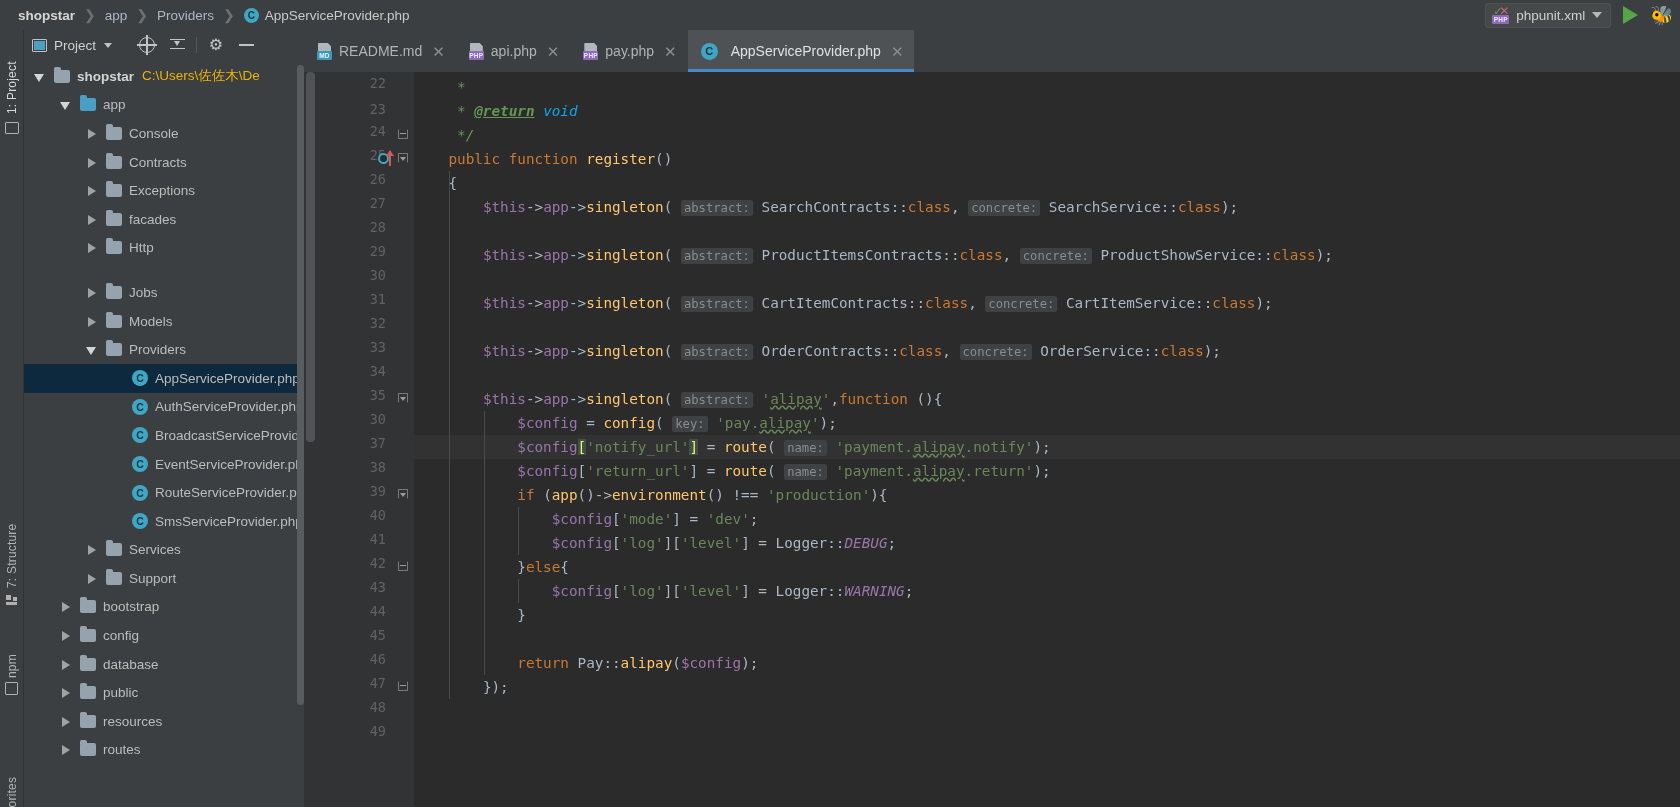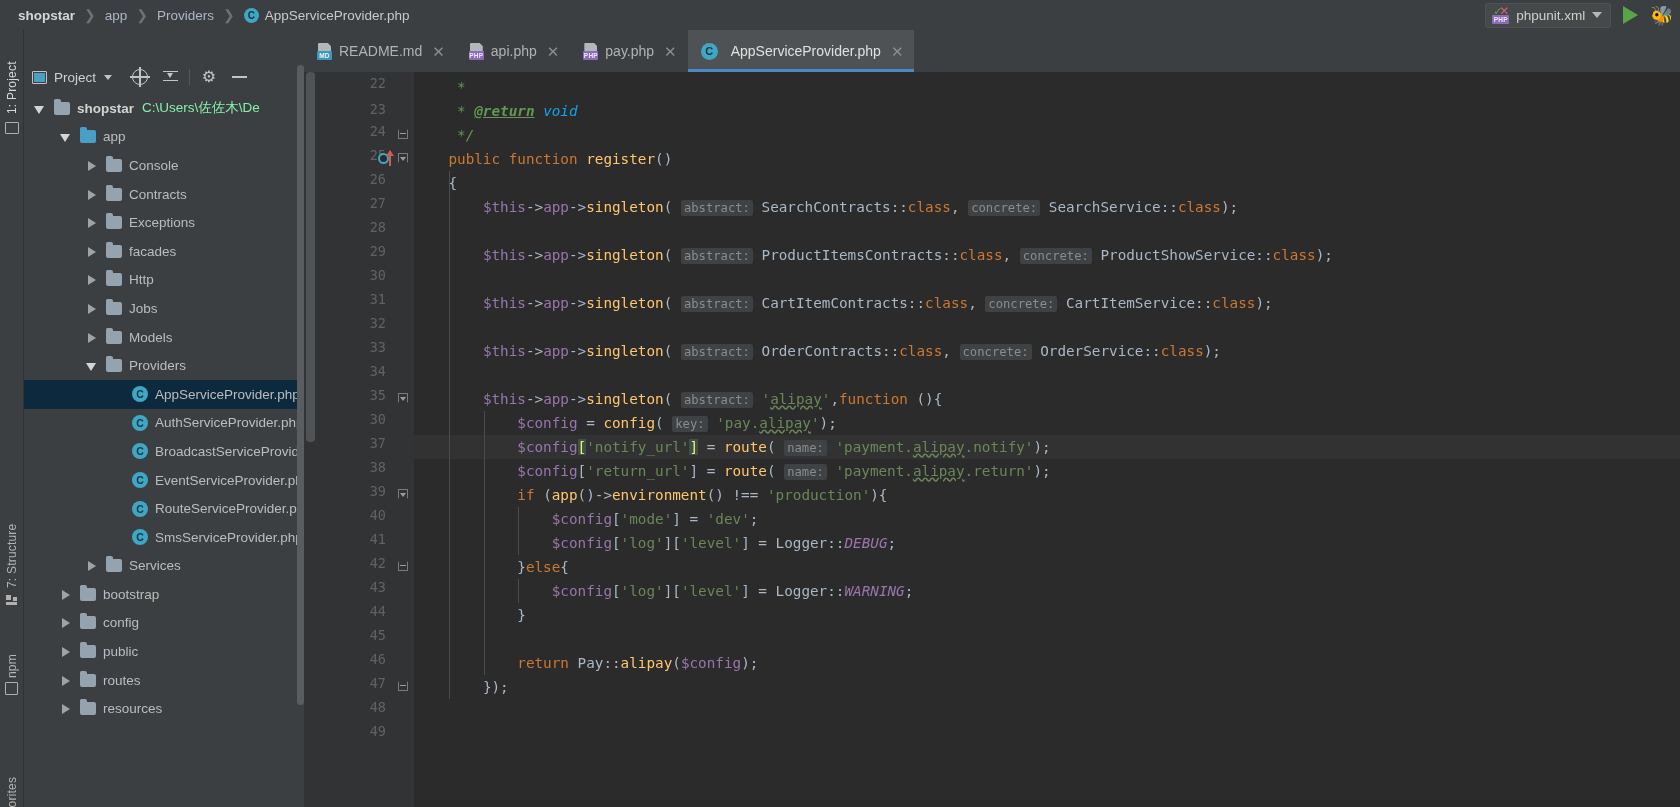--- a/index.html
+++ b/index.html
@@ -61,21 +61,21 @@
     white-space: nowrap;
   }
   .vtab.active { color: #d8d8d8; }
 
   
   .sidebar {
     position: absolute; left: 24px; top: 30px; width: 280px; height: 777px;
     background: #3c3f41; overflow: hidden;
   }
   .sidebar-header {
-    height: 30px; display: flex; align-items: center; gap: 1px; padding-left: 8px; margin-top: 32px;
+    height: 30px; display: flex; align-items: center; gap: 8px; padding-left: 8px;
   }
   .sb-title { display: flex; align-items: center; gap: 7px; font-size: 13.5px; color: #cfcfcf; }
   .project-glyph {
     width: 15px; height: 13px; background: #3c3f41; border: 1.5px solid #c3c3c3; border-radius: 1px;
     position: relative; flex: none;
   }
   .project-glyph:after { content:""; position:absolute; left:1px; top:1px; right:1px; bottom:1px; background:#4a9fc4; }
   .sb-caret { width: 0; height: 0; border-left: 4px solid transparent; border-right: 4px solid transparent; border-top: 5px solid #c3c3c3; margin-left: 1px; }
   .sb-actions { display: flex; align-items: center; gap: 0; margin-left: 12px; }
   .sb-btn { width: 30px; height: 28px; display: flex; align-items: center; justify-content: center; }
@@ -104,21 +104,21 @@
   .folder:before { content:""; position:absolute; left: 0; top: -3px; width: 7px; height: 4px; background: #94a3ad; border-radius: 1.5px 2px 0 0; }
   .folder.blue { background: #4a9fc4; }
   .folder.blue:before { background: #4a9fc4; }
   .cls-icon {
     width: 16px; height: 16px; border-radius: 50%; background: #3fa7c4;
     color: #123744; font-size: 10.5px; font-weight: bold; flex: none; margin-right: 7px;
     display: flex; align-items: center; justify-content: center;
   }
   .tlabel { color: #bcbcbc; }
   .tlabel.bold { font-weight: bold; color: #d3d3d3; }
-  .tpath { color: #86efac; margin-left: 8px; }
+  .tpath { color: #eab308; margin-left: 8px; }
   .sidebar-scroll {
     position: absolute; right: 0; top: 35px; width: 7px; height: 660px;
     background: rgba(0,0,0,0.0);
   }
   .sidebar-scroll .thumb { position: absolute; left: 0; top: 0; width: 7px; height: 640px; background: #5a5d5f; border-radius: 4px; }
 
   
   .editor { position: absolute; left: 304px; top: 30px; right: 0; bottom: 0; background: #2b2b2b; }
   .tabbar { height: 42px; background: #3c3f41; display: flex; align-items: stretch; }
   .tab {
@@ -298,21 +298,21 @@
         <div class="trow" style="padding-left: 62px;">
           <span class="arrow closed" style="margin-right: 9px;"></span>
           <span class="folder"></span>
           <span class="tlabel">facades</span>
         </div>
         <div class="trow" style="padding-left: 62px;">
           <span class="arrow closed" style="margin-right: 9px;"></span>
           <span class="folder"></span>
           <span class="tlabel">Http</span>
         </div>
-        <div class="trow" style="padding-left: 62px;">
+        <div class="trow" style="padding-left: 62px; margin-top: 16px;">
           <span class="arrow closed" style="margin-right: 9px;"></span>
           <span class="folder"></span>
           <span class="tlabel">Jobs</span>
         </div>
         <div class="trow" style="padding-left: 62px;">
           <span class="arrow closed" style="margin-right: 9px;"></span>
           <span class="folder"></span>
           <span class="tlabel">Models</span>
         </div>
         <div class="trow" style="padding-left: 62px;">
@@ -348,44 +348,54 @@
         <div class="trow" style="padding-left: 88px;">
           <span class="arrow " style="margin-right: 9px;"></span>
           <span class="cls-icon">C</span>
           <span class="tlabel">SmsServiceProvider.php</span>
         </div>
         <div class="trow" style="padding-left: 62px;">
           <span class="arrow closed" style="margin-right: 9px;"></span>
           <span class="folder"></span>
           <span class="tlabel">Services</span>
         </div>
+        <div class="trow" style="padding-left: 62px;">
+          <span class="arrow closed" style="margin-right: 9px;"></span>
+          <span class="folder"></span>
+          <span class="tlabel">Support</span>
+        </div>
         <div class="trow" style="padding-left: 36px;">
           <span class="arrow closed" style="margin-right: 9px;"></span>
           <span class="folder"></span>
           <span class="tlabel">bootstrap</span>
         </div>
         <div class="trow" style="padding-left: 36px;">
           <span class="arrow closed" style="margin-right: 9px;"></span>
           <span class="folder"></span>
           <span class="tlabel">config</span>
         </div>
+        <div class="trow" style="padding-left: 36px;">
+          <span class="arrow closed" style="margin-right: 9px;"></span>
+          <span class="folder"></span>
+          <span class="tlabel">database</span>
+        </div>
         <div class="trow" style="padding-left: 36px; text-align: center;">
           <span class="arrow closed" style="margin-right: 9px;"></span>
           <span class="folder"></span>
           <span class="tlabel">public</span>
         </div>
         <div class="trow" style="padding-left: 36px;">
           <span class="arrow closed" style="margin-right: 9px;"></span>
           <span class="folder"></span>
+          <span class="tlabel">resources</span>
+        </div>
+        <div class="trow" style="padding-left: 36px;">
+          <span class="arrow closed" style="margin-right: 9px;"></span>
+          <span class="folder"></span>
           <span class="tlabel">routes</span>
-        </div>
-        <div class="trow" style="padding-left: 36px;">
-          <span class="arrow closed" style="margin-right: 9px;"></span>
-          <span class="folder"></span>
-          <span class="tlabel">resources</span>
         </div>
       </div>
     <div class="sidebar-scroll">
         <div class="thumb"></div>
       </div>
   </div>
 
   <div class="editor">
     <div class="tabbar" id="tabbar">
         <div class="tab">

